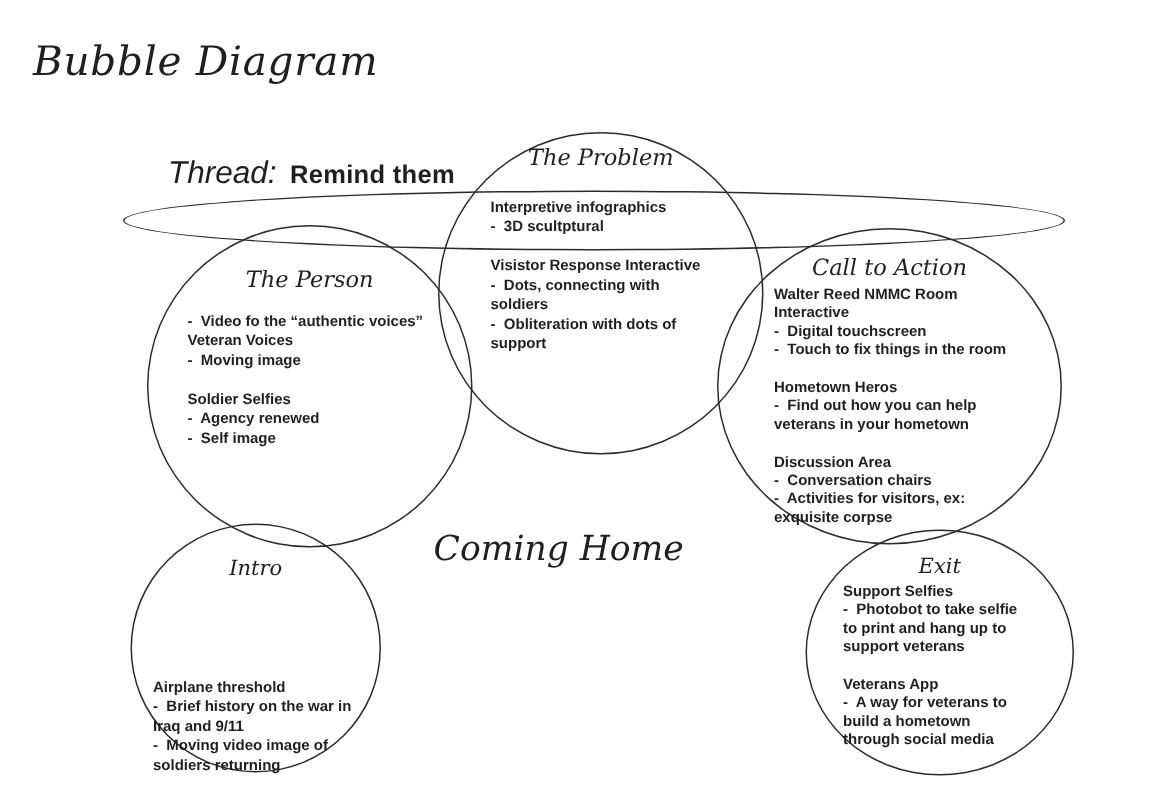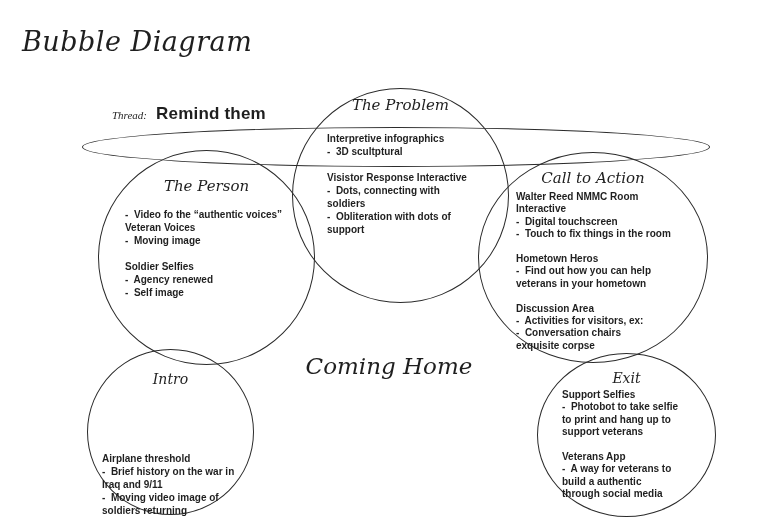--- a/index.html
+++ b/index.html
@@ -8,21 +8,21 @@
     background:var(--background,#ffffff);
     color:var(--ink,#1f1f1f);
     font-family:"Liberation Sans",sans-serif;
   }
   .page-title{
     position:absolute;left:22px;top:26px;
     font-family:"DejaVu Serif",serif;font-style:italic;font-size:27px;line-height:1.2;
     letter-spacing:.5px;
   }
   .thread-label{position:absolute;left:112px;top:104px;white-space:pre;}
-  .thread-prefix{font-family:Liberation Serif, serif;font-style:italic;font-size:11px;margin-right:9px;}
+  .thread-prefix{font-family:Liberation Sans, sans-serif;font-style:italic;font-size:21px;margin-right:9px;}
   .thread-text{font-size:17px;font-weight:700;letter-spacing:.2px;}
 
   .shape{position:absolute;border:1.4px solid var(--line,#2b2b2b);border-radius:50%;background:transparent;box-sizing:border-box;}
   .ellipse-thread{left:82px;top:127px;width:628px;height:40px;}
   .circle-problem{left:292px;top:88px;width:217px;height:215px;}
   .circle-person{left:98px;top:150px;width:217px;height:215px;}
   .circle-cta{left:478px;top:152px;width:230px;height:211px;}
   .circle-intro{left:87px;top:349px;width:167px;height:166px;}
   .circle-exit{left:537px;top:353px;width:179px;height:164px;}
 
@@ -38,21 +38,21 @@
 
   .bubble-text{position:absolute;font-size:10px;font-weight:600;line-height:13px;}
   .bubble-text .tline{white-space:pre;}
   .text-problem{left:327px;top:132px;}
   .text-person{left:125px;top:208px;}
   .text-cta{left:516px;top:191px;line-height:12.4px;}
   .text-intro{left:102px;top:404px;margin-top:48px;}
   .text-exit{left:562px;top:389px;line-height:12.4px;}
 
   .center-label{
-    position:absolute;left:289px;top:352px;width:200px;text-align:center;
+    position:absolute;left:289px;top:352px;width:200px;
     font-family:"DejaVu Serif",serif;font-style:italic;font-size:23px;line-height:1.3;
   }
 </style>
 </head>
 <body>
 
 <div id="canvas">
 
   <div class="page-title">Bubble Diagram</div>
 
@@ -91,22 +91,22 @@
       <div class="tline">Walter Reed NMMC Room</div>
       <div class="tline">Interactive</div>
       <div class="tline">-  Digital touchscreen</div>
       <div class="tline">-  Touch to fix things in the room</div>
       <div class="tline">&nbsp;</div>
       <div class="tline">Hometown Heros</div>
       <div class="tline">-  Find out how you can help</div>
       <div class="tline">veterans in your hometown</div>
       <div class="tline">&nbsp;</div>
       <div class="tline">Discussion Area</div>
+      <div class="tline">-  Conversation chairs</div>
       <div class="tline">-  Activities for visitors, ex:</div>
-      <div class="tline">-  Conversation chairs</div>
       <div class="tline">exquisite corpse</div>
     </div>
 
   <div class="shape circle-intro"></div>
   <div class="bubble-title title-intro">Intro</div>
   <div class="bubble-text text-intro">
       <div class="tline">Airplane threshold</div>
       <div class="tline">-  Brief history on the war in</div>
       <div class="tline">Iraq and 9/11</div>
       <div class="tline">-  Moving video image of</div>
@@ -116,19 +116,19 @@
   <div class="shape circle-exit"></div>
   <div class="bubble-title title-exit">Exit</div>
   <div class="bubble-text text-exit">
       <div class="tline">Support Selfies</div>
       <div class="tline">-  Photobot to take selfie</div>
       <div class="tline">to print and hang up to</div>
       <div class="tline">support veterans</div>
       <div class="tline">&nbsp;</div>
       <div class="tline">Veterans App</div>
       <div class="tline">-  A way for veterans to</div>
-      <div class="tline">build a authentic</div>
+      <div class="tline">build a hometown</div>
       <div class="tline">through social media</div>
     </div>
 
   <div class="center-label">Coming Home</div>
 
 </div>
 
 </body></html>

